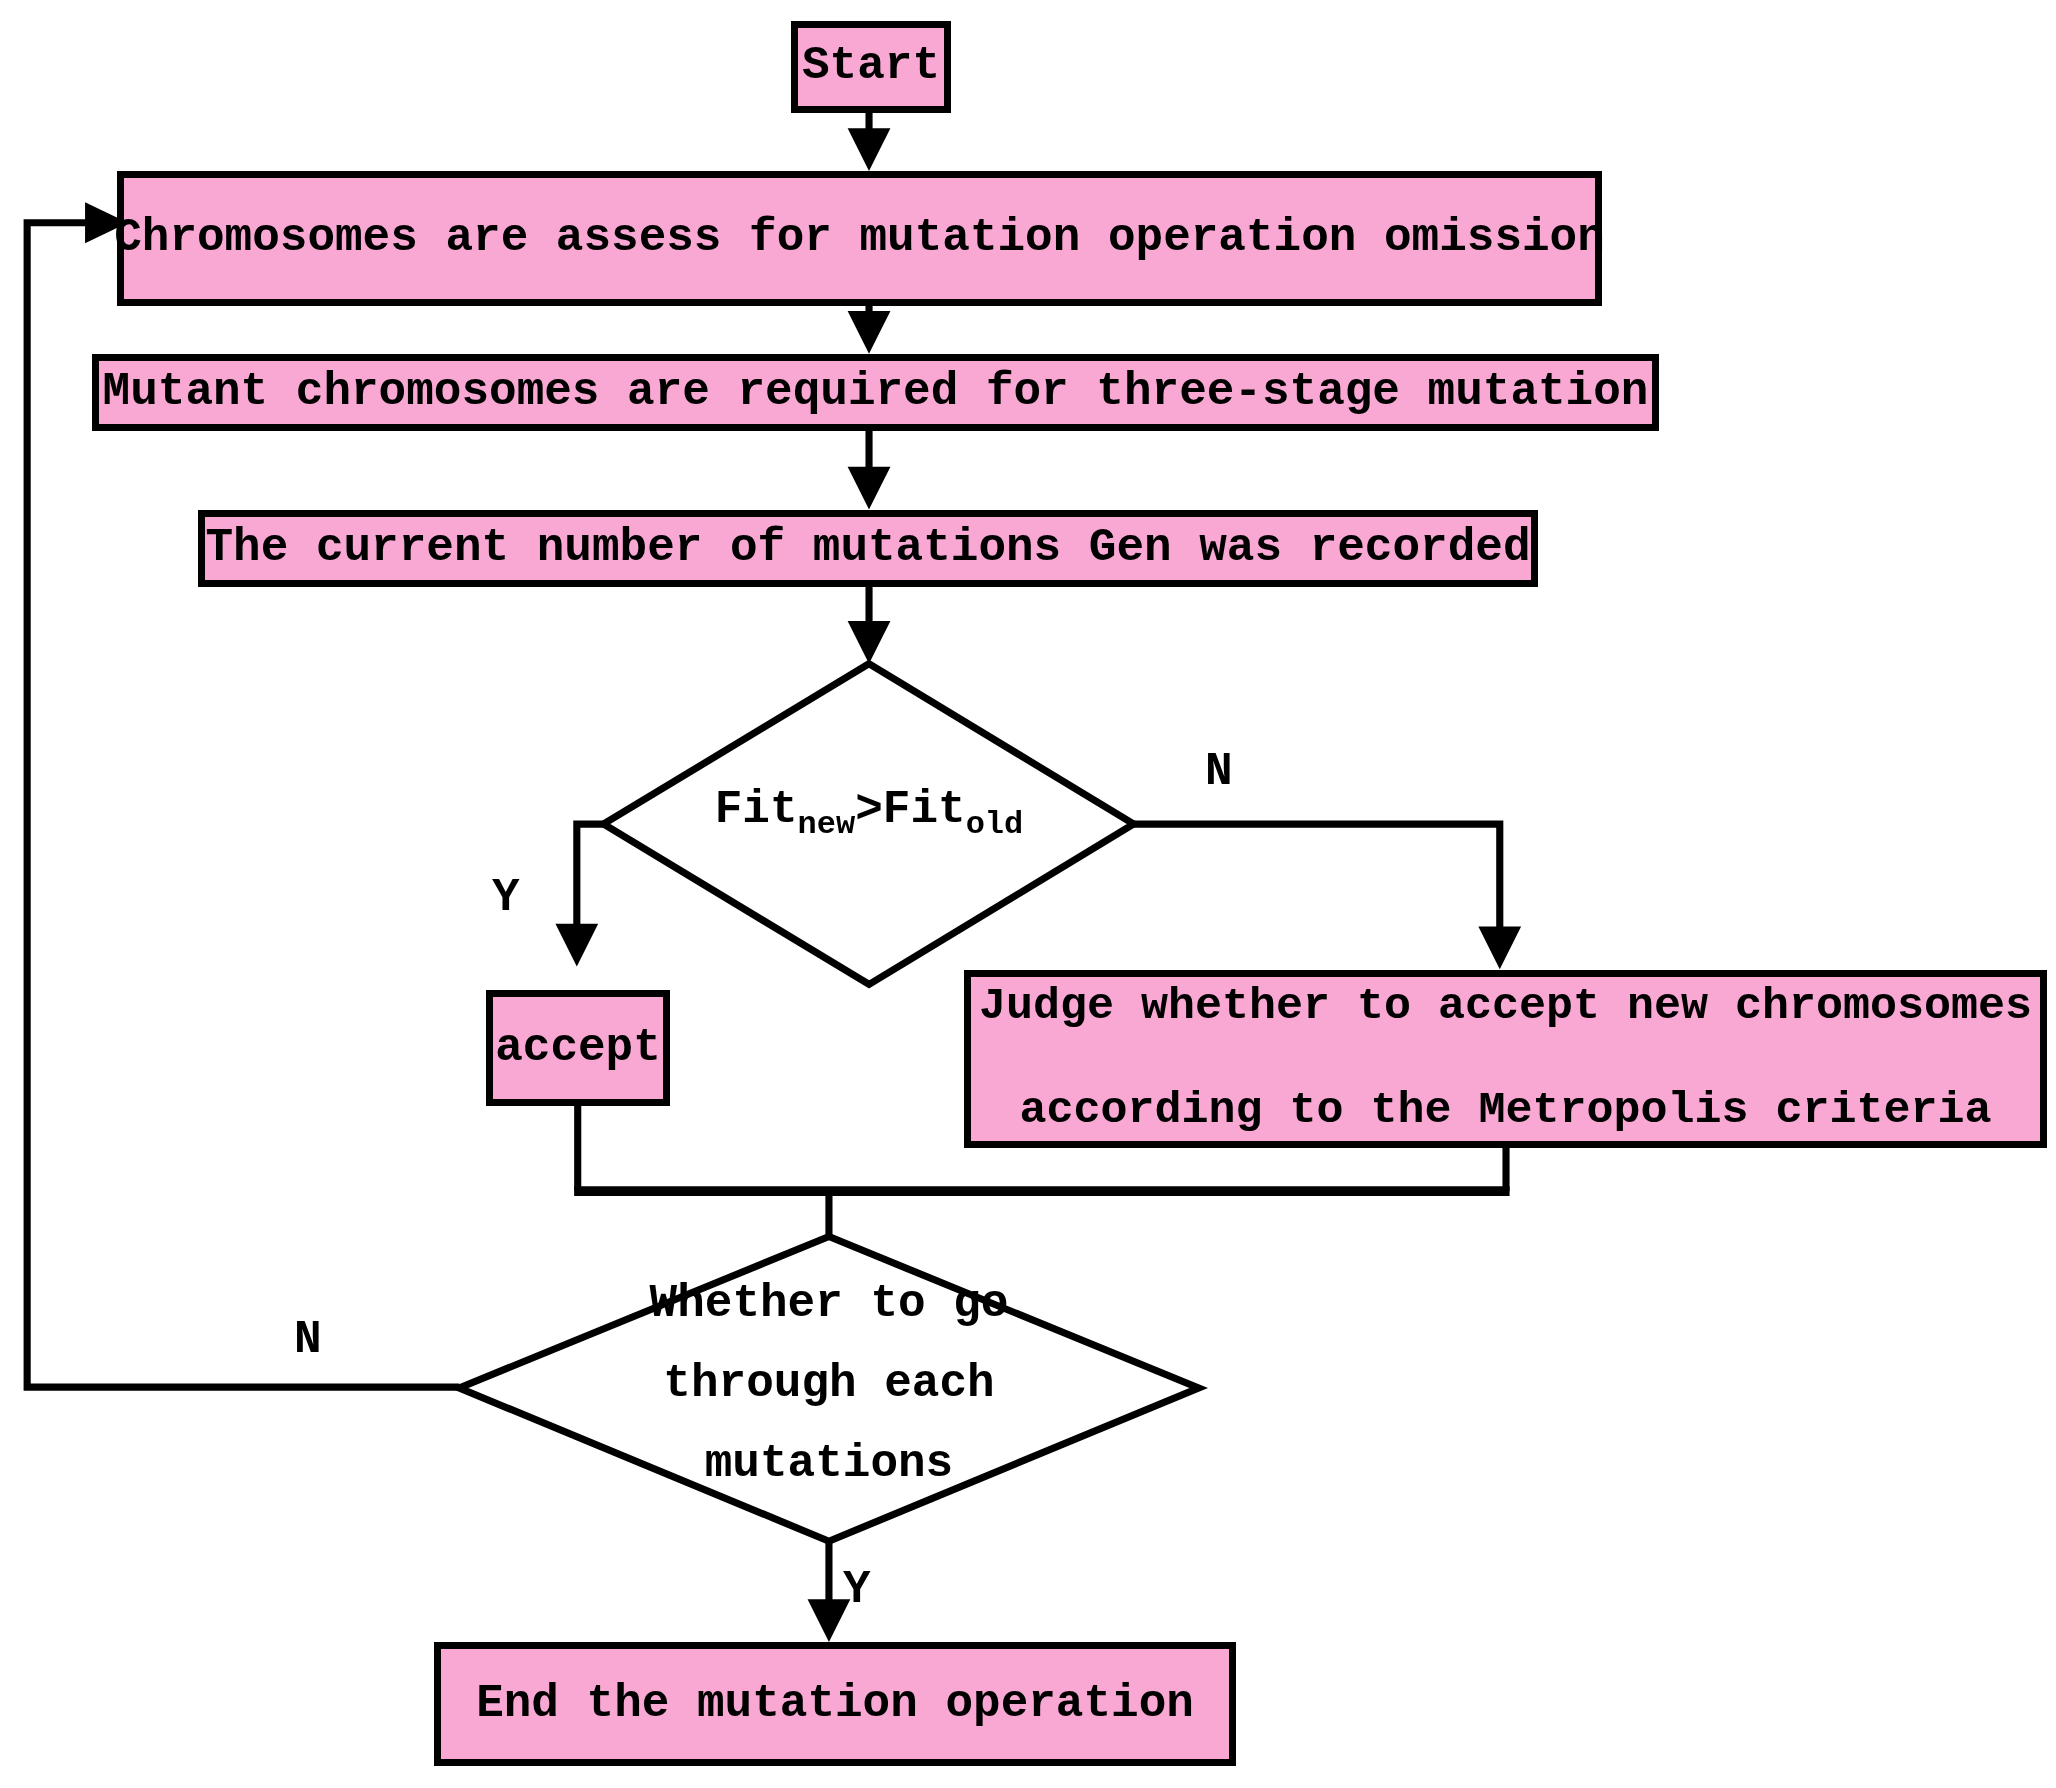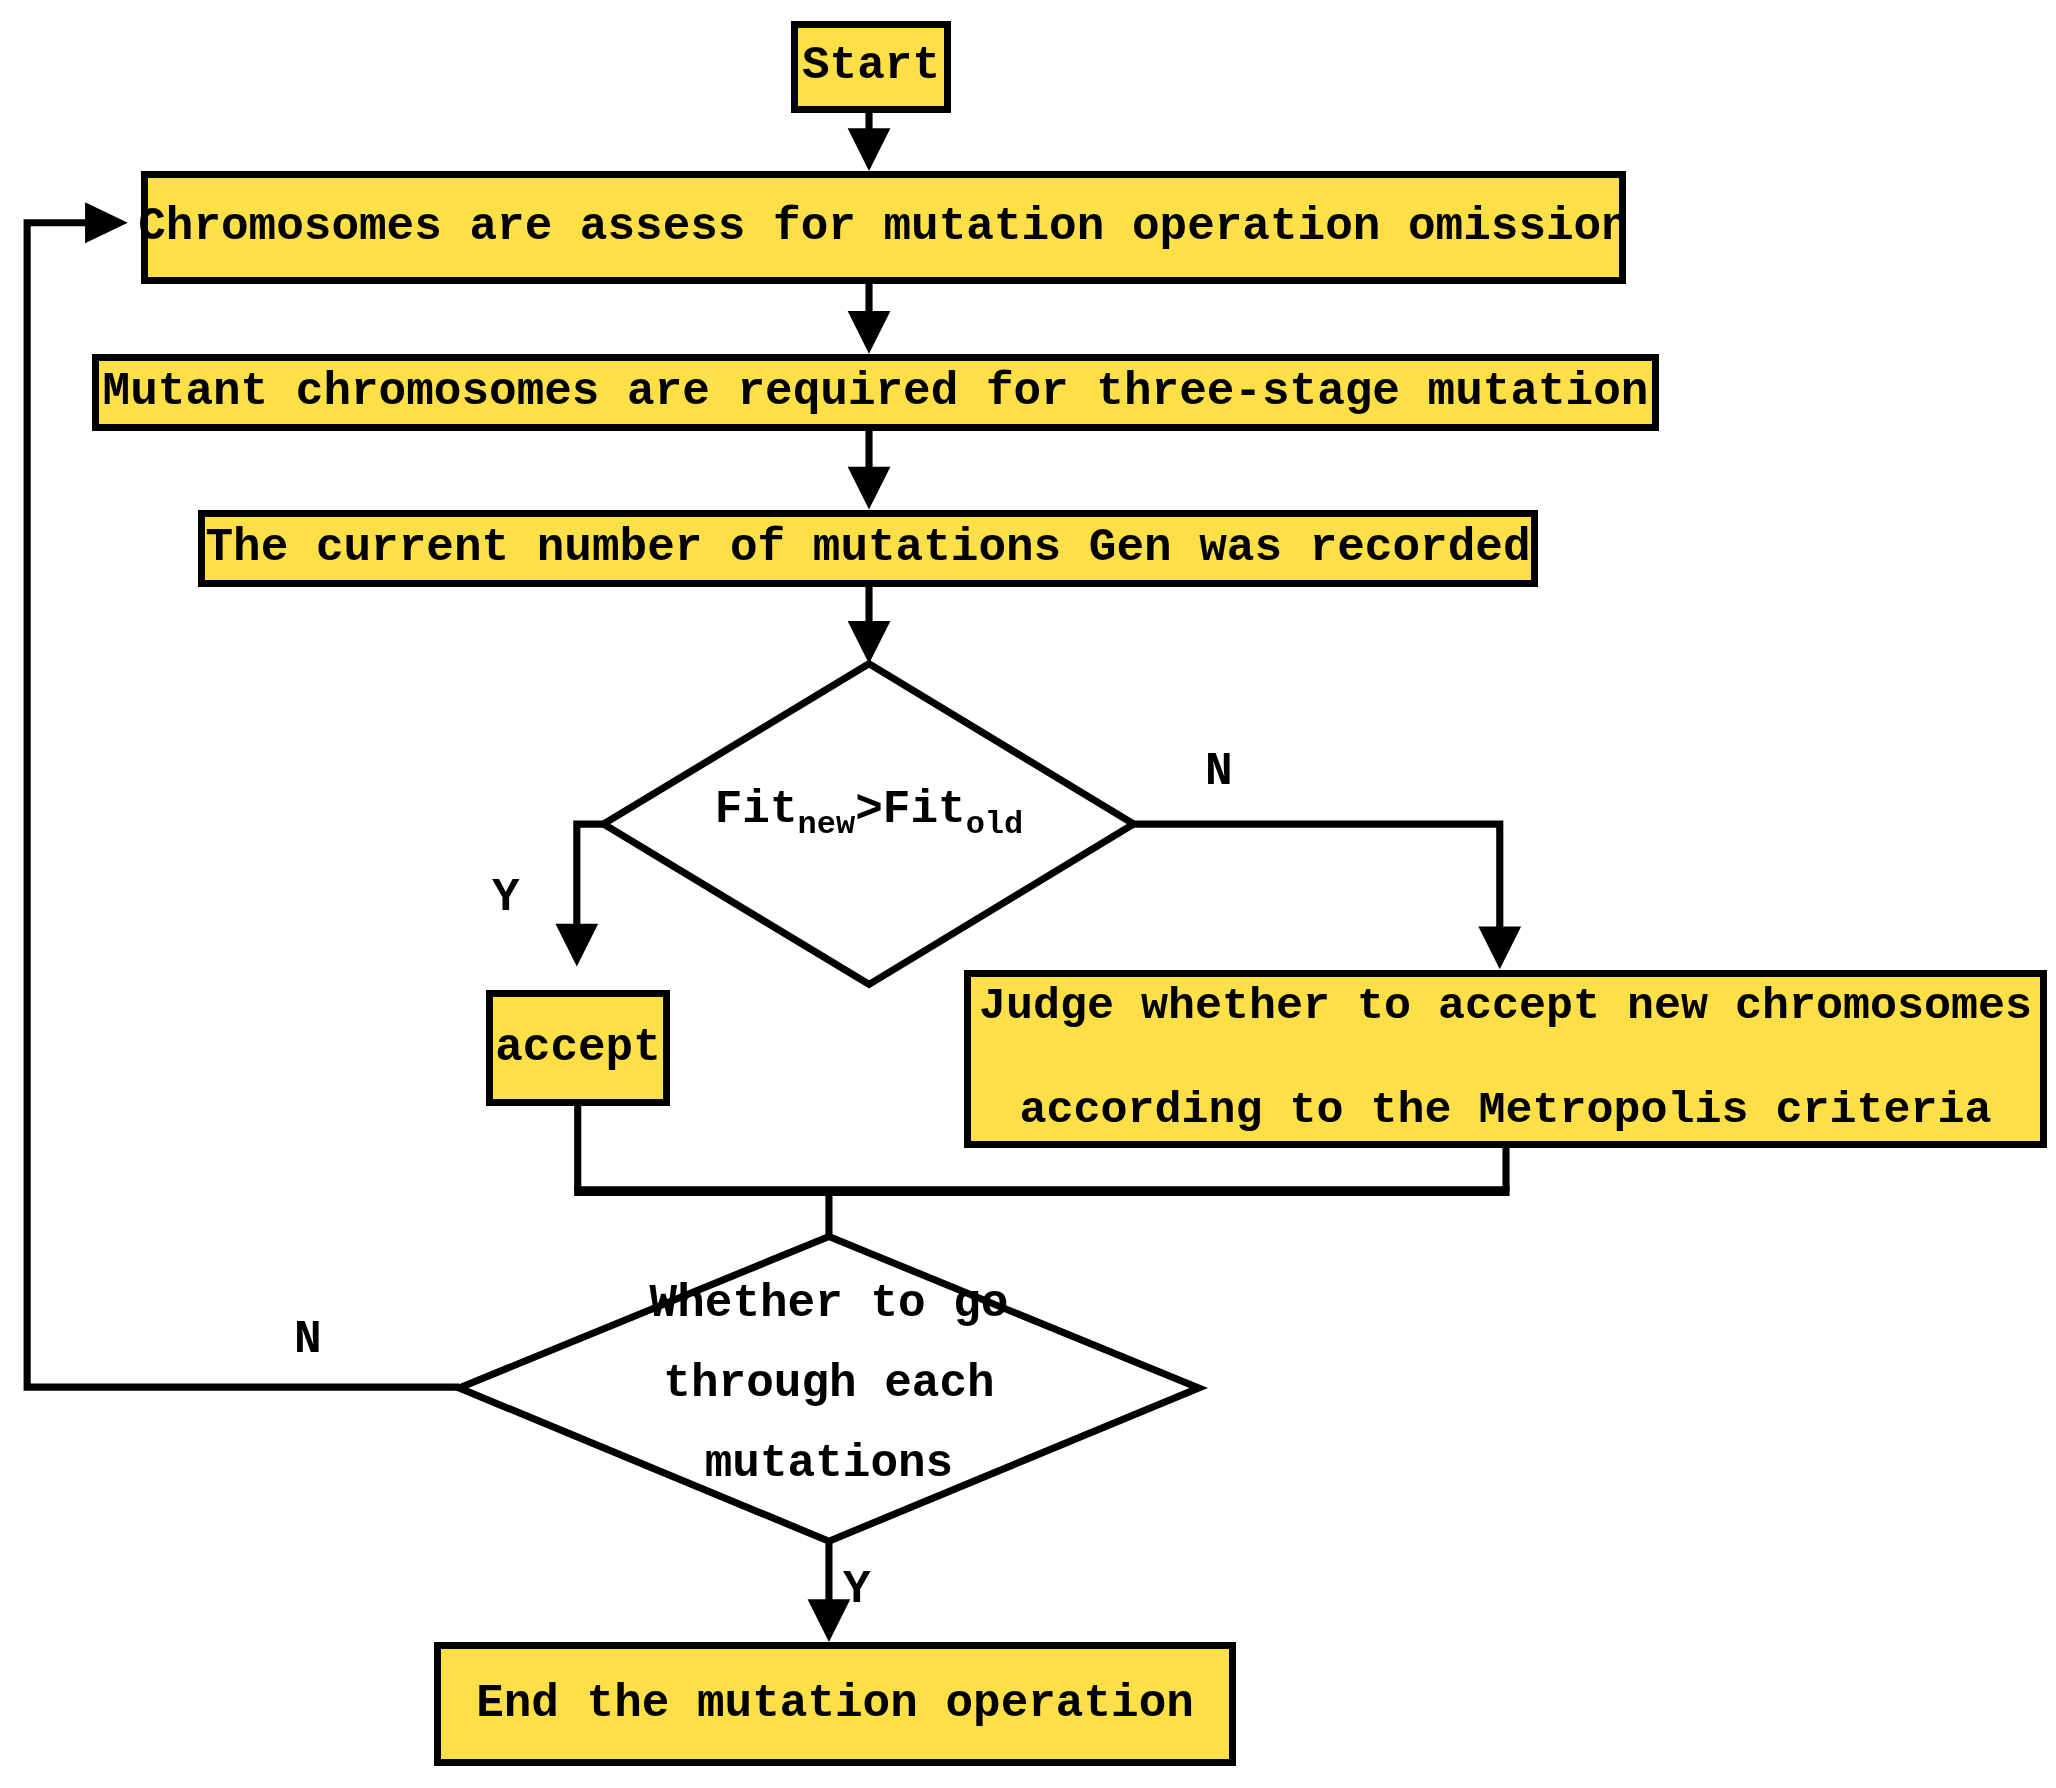--- a/index.html
+++ b/index.html
@@ -10,21 +10,21 @@
     height: 1788px;
     background: #ffffff;
     font-family: "Liberation Mono", "DejaVu Sans Mono", monospace;
     font-weight: bold;
     color: #000000;
   }
   svg.wires { position: absolute; left: 0; top: 0; }
   .node {
     position: absolute;
     border: 7.1px solid #000000;
-    background: #fde047;
+    background: #f9a8d4;
     display: flex;
     align-items: center;
     justify-content: center;
     white-space: nowrap;
     font-size: 46px;
     line-height: 1.1;
   }
   .dtext {
     position: absolute;
     display: flex;
@@ -89,21 +89,21 @@
       <polygon points="1659,1040 1707,1040 1683,1088"></polygon>
       <polygon points="95,227 95,273 143,250"></polygon>
       <polygon points="906,1795 954,1795 930,1843"></polygon>
     </g>
   </svg>
 
   <div class="node" style="left:791px; top:20.5px; width:160px; height:92px;">
     <span>Start</span>
   </div>
 
-  <div class="node" style="left:141px; top:171px; width:1485px; height:113px;">
+  <div class="node" style="left:117px; top:171px; width:1485px; height:135px;">
     <span>Chromosomes are assess for mutation operation omission</span>
   </div>
 
   <div class="node" style="left:92px; top:354px; width:1567px; height:77px;">
     <span>Mutant chromosomes are required for three-stage mutation</span>
   </div>
 
   <div class="node" style="left:198px; top:510px; width:1340px; height:77px;">
     <span>The current number of mutations Gen was recorded</span>
   </div>

